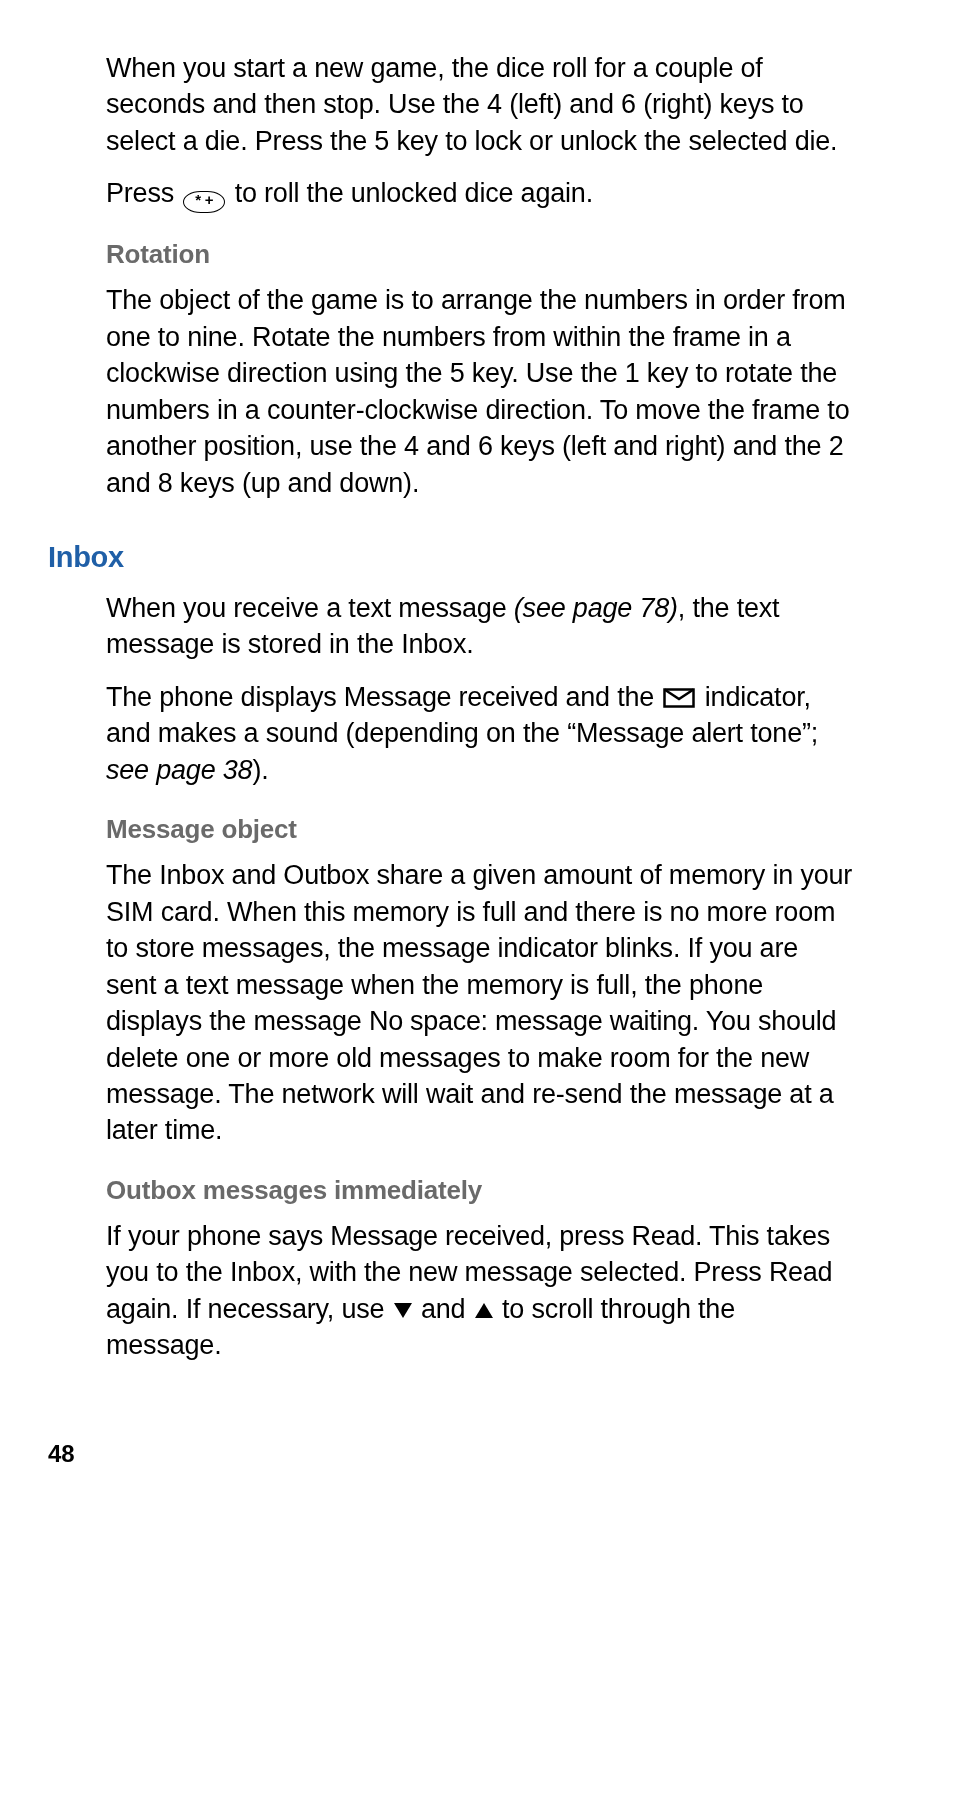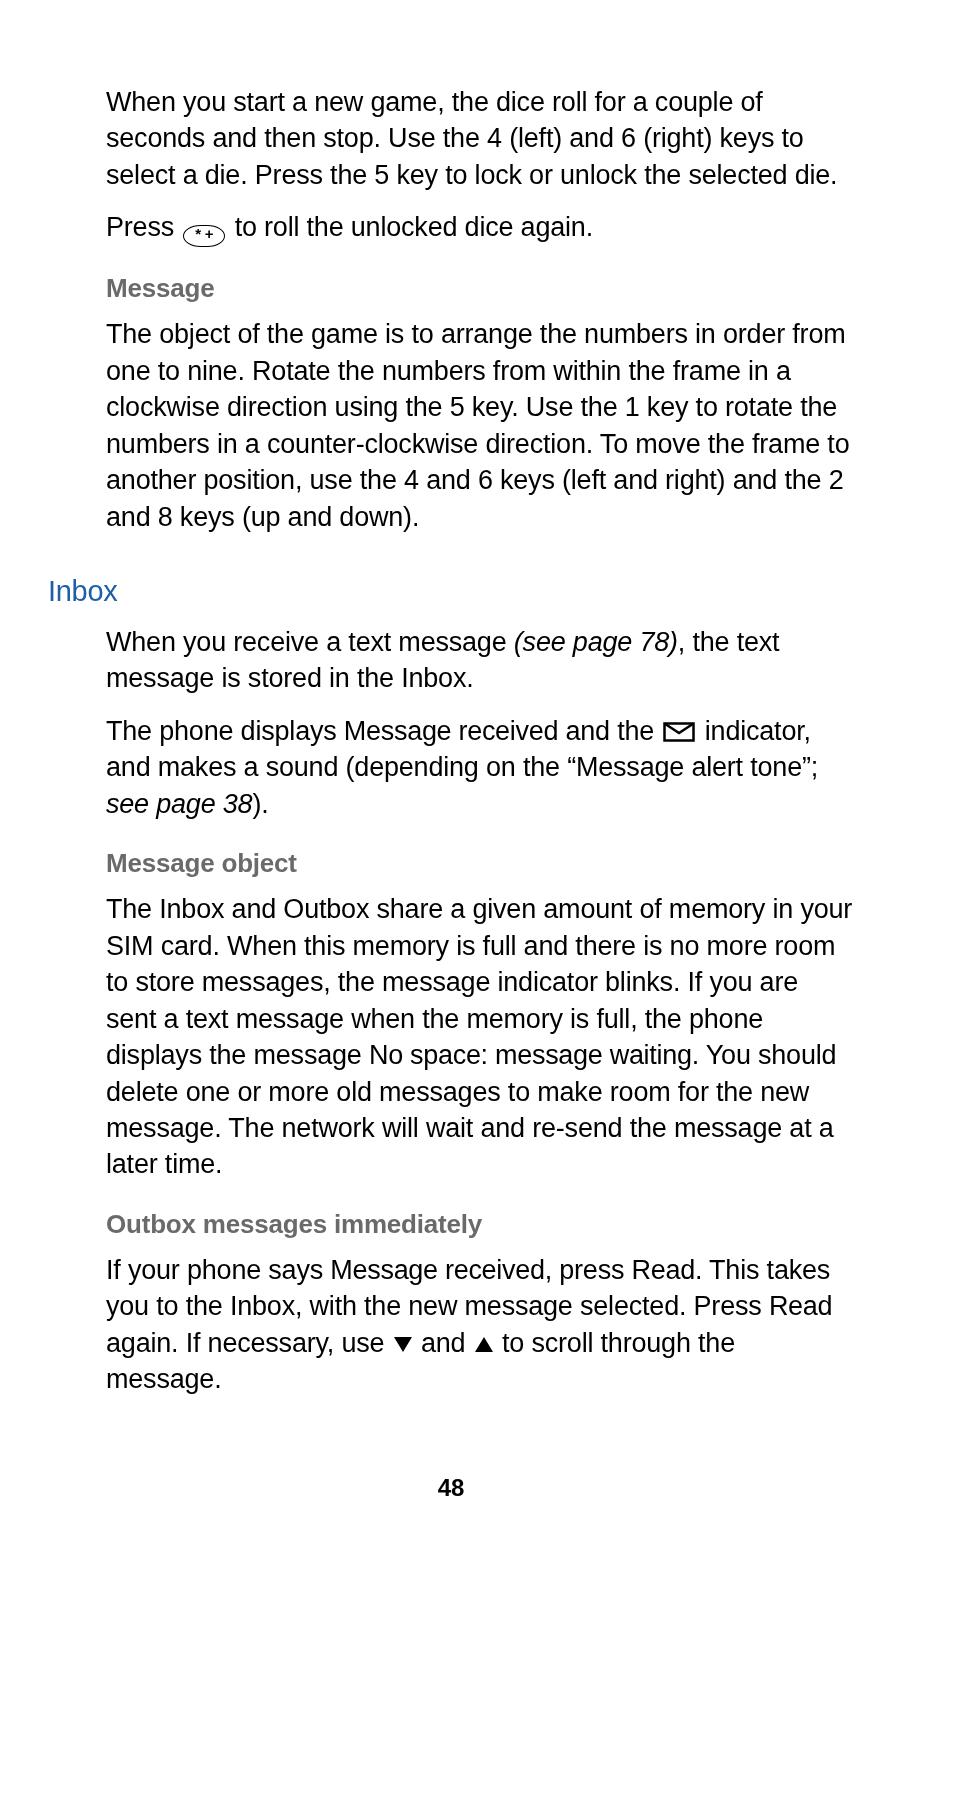--- a/index.html
+++ b/index.html
@@ -4,61 +4,61 @@
 <style>
   body {
     margin: 0;
     padding: 0;
     background: #fff;
     font-family: "Helvetica Neue", Helvetica, Arial, sans-serif;
     color: #000;
     width: 954px;
   }
   .page {
-    padding: 84px 100px 40px 48px;
+    padding: 50px 100px 40px 48px;
   }
   .body-text {
     margin-left: 58px;
   }
   p {
     font-size: 27px;
     line-height: 1.35;
     margin: 0 0 16px 0;
     font-weight: 300;
     letter-spacing: -0.2px;
   }
   .subhead {
     font-weight: 700;
     color: #6a6a6a;
     font-size: 26px;
     margin: 24px 0 10px 0;
     letter-spacing: -0.2px;
   }
   .section-head {
-    font-weight: 400;
+    font-weight: 700;
     color: #1f5fa7;
     font-size: 29px;
     margin: 40px 0 16px 0;
     letter-spacing: -0.3px;
   }
   .bold-ui {
     font-weight: 400;
     font-family: Arial, "Helvetica Neue", sans-serif;
     letter-spacing: -0.3px;
   }
   .italic { font-style: italic; text-align: right; }
   .note {
     font-style: italic;
     font-size: 23.5px;
     line-height: 1.3;
     margin: 6px 0 26px 0;
     font-weight: 300;
   }
   .page-number {
-    text-align: center;
+    text-align: left;
     font-weight: 700;
     font-size: 24px;
     margin-top: 76px;
   }
   .key-icon {
     display: inline-block;
     vertical-align: -3px;
     border: 1.6px solid #000;
     border-radius: 50% / 60%;
     width: 40px;
@@ -98,21 +98,21 @@
 
 <div class="page">
 
   <div class="body-text">
     <p>When you start a new game, the dice roll for a couple of seconds and then stop. Use the 4 (left) and 6 (right) keys to select a die. Press the 5 key to lock or unlock the selected die.</p>
 
     <p>
       <span>Press </span><span class="key-icon">* +</span><span> to roll the unlocked dice again.</span>
     </p>
 
-    <p class="subhead">Message</p>
+    <p class="subhead">Rotation</p>
     <p>The object of the game is to arrange the numbers in order from one to nine. Rotate the numbers from within the frame in a clockwise direction using the 5 key. Use the 1 key to rotate the numbers in a counter-clockwise direction. To move the frame to another position, use the 4 and 6 keys (left and right) and the 2 and 8 keys (up and down).</p>
   </div>
 
   <div class="section-head">Inbox</div>
 
   <div class="body-text">
     <p>
       <span>When you receive a text message </span><span class="italic">(see page 78)</span><span>, the text message is stored in the Inbox.</span>
     </p>
 

